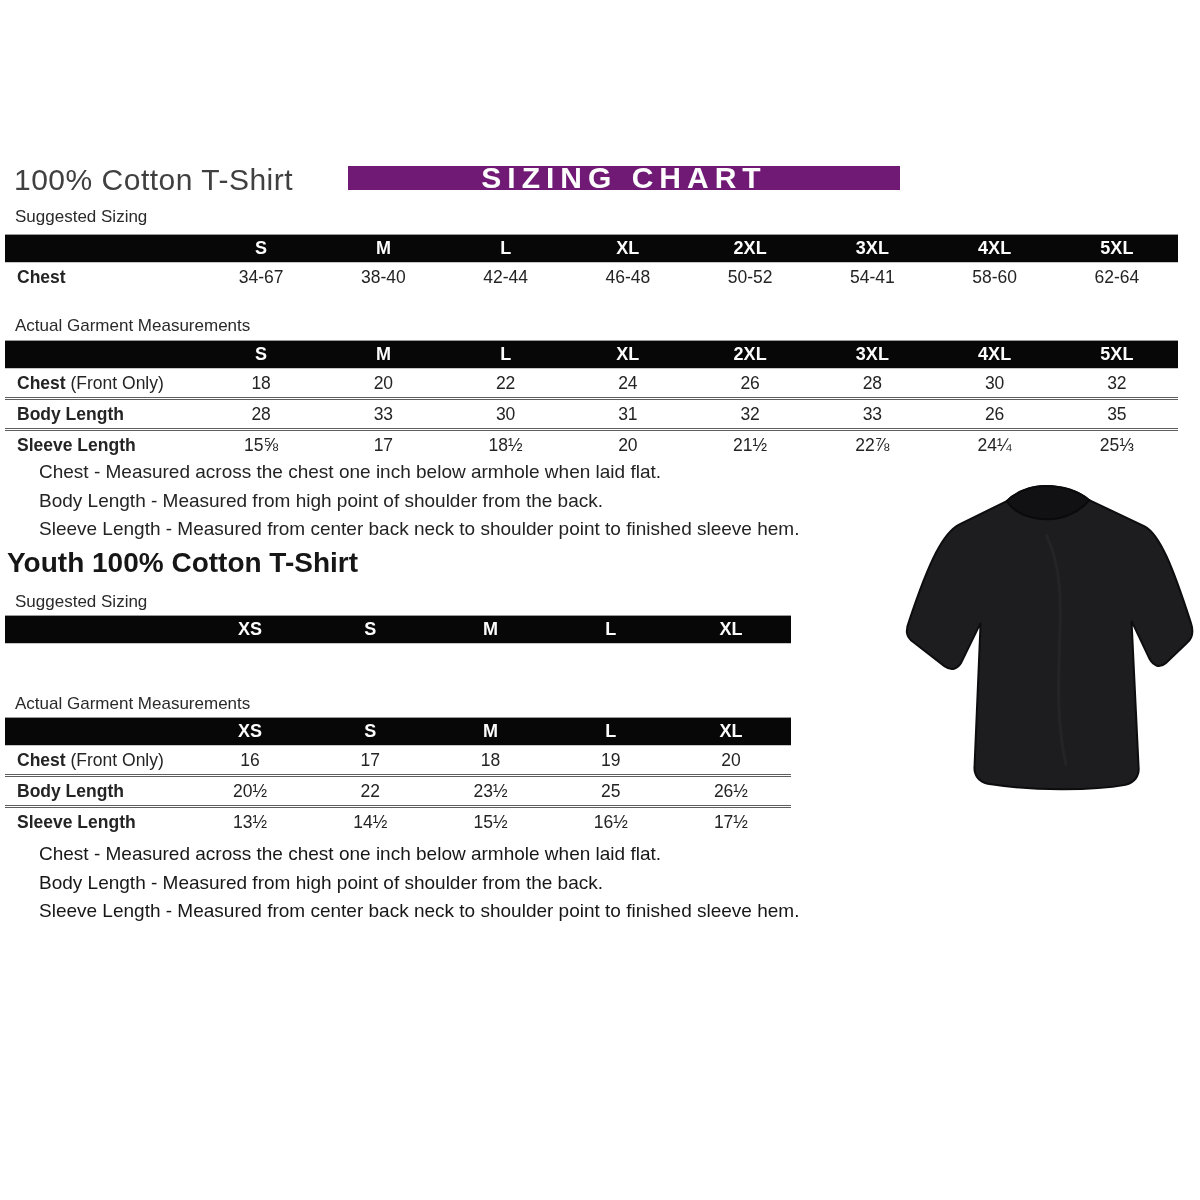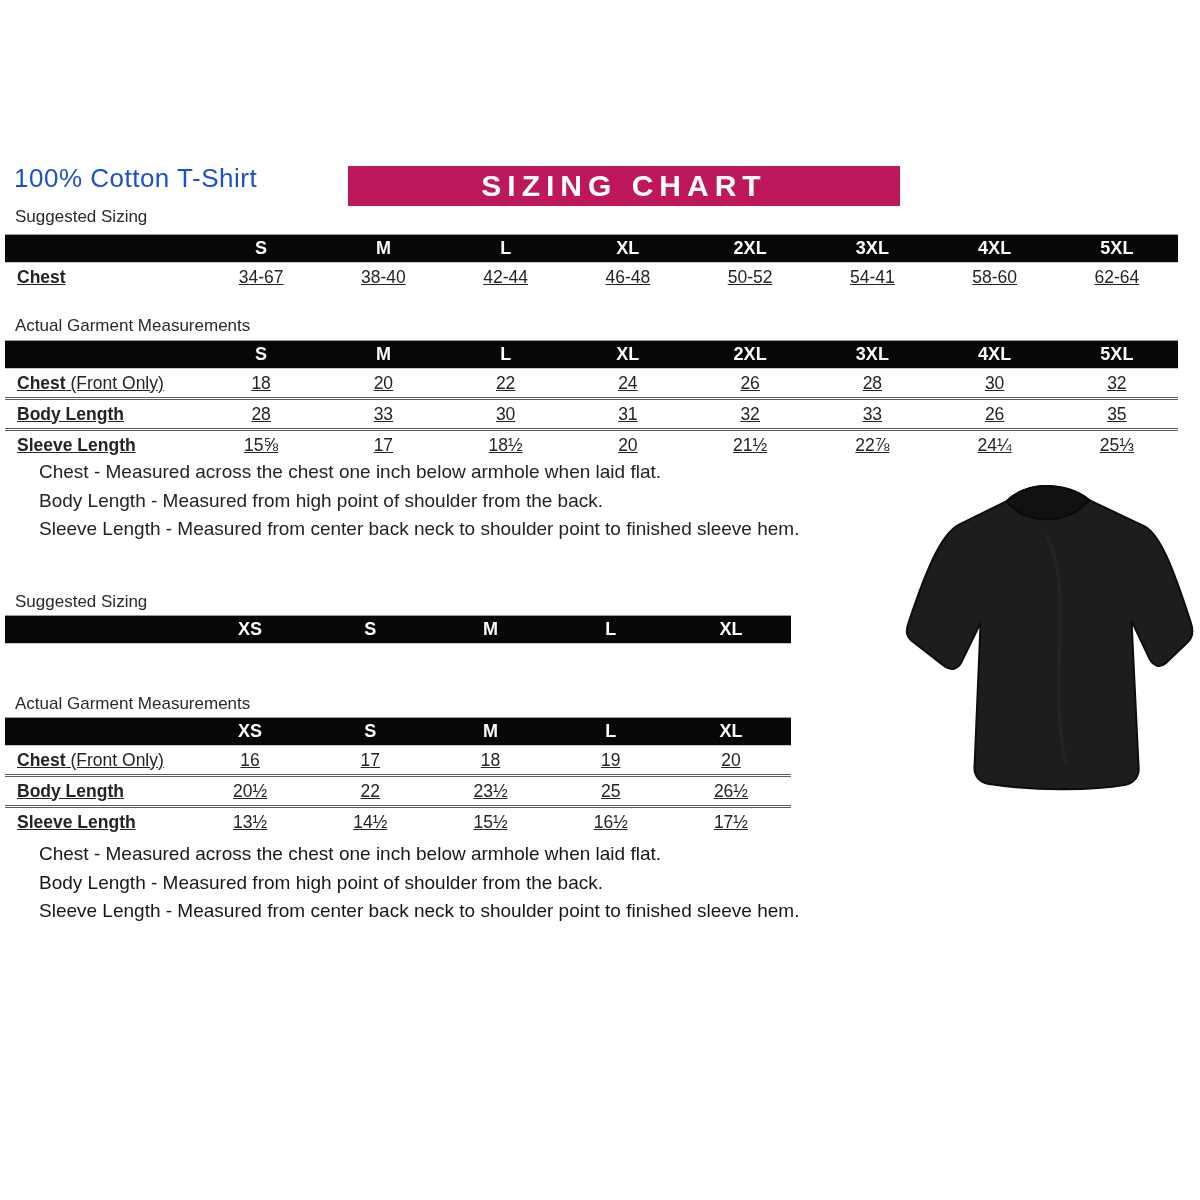--- a/index.html
+++ b/index.html
@@ -1,39 +1,39 @@
 <!DOCTYPE html>
 <html><head>
 <meta charset="utf-8">
 <style>
   html,body{margin:0;padding:0;background:#fff;}
   .canvas{
     position:relative;width:1200px;height:1200px;background:#ffffff;overflow:hidden;
     font-family:"Liberation Sans","DejaVu Sans",sans-serif;color:#1f1f1f;
   }
   .abs{position:absolute;}
-  .main-title{left:14px;top:163px;font-size:26px;color:#1d4ed8;letter-spacing:.5px;}
+  .main-title{left:14px;top:163px;font-size:30px;color:#404040;letter-spacing:.5px;}
   .banner{
-    left:348px;top:166px;width:552px;height:40px;background:#be185d;color:#fdfdfd;
+    left:348px;top:166px;width:552px;height:24px;background:#701a75;color:#fdfdfd;
     display:flex;align-items:center;justify-content:center;
     font-size:30px;font-weight:bold;letter-spacing:6px;
   }
   .section-label{font-size:17px;color:#2a2a2a;margin-left:8px;}
   .youth-title{left:7px;top:547px;font-size:28px;font-weight:bold;color:#161616;}
   .notes{font-size:19px;color:#232323;line-height:28.5px;margin-left:24px;}
   .notes div{white-space:nowrap;}
 
   
   .size-table{left:5px;}
   .size-table .trow{display:flex;align-items:center;}
   .size-table .thead{
     background:#070707;color:#fcfcfc;font-weight:bold;height:27px;font-size:18px;
     border-top:1px solid #9a9a9a;border-bottom:1px solid #c6c6c6;
   }
-  .size-table .tdata{height:28px;font-size:17.5px;color:#242424;text-decoration:underline;}
+  .size-table .tdata{height:28px;font-size:17.5px;color:#242424;}
   .size-table .tdata + .tdata{border-top:3px double #5e5e5e;justify-content:space-between;}
   .size-table .tcell{flex:1;text-align:center;}
   .size-table .tlabel{flex:0 0 var(--labelw);text-align:left;padding-left:12px;box-sizing:border-box;}
   .size-table .tlabel b{font-weight:bold;}
   .adult-w{width:1173px;--labelw:195px;}
   .youth-w{width:786px;--labelw:185px;}
 
   .tshirt-wrap{left:892px;top:474px;width:308px;height:332px;}
 </style>
 </head>
@@ -117,20 +117,21 @@
         <div class="tcell">25⅓</div>
       </div>
     </div>
 
   <div class="abs notes" style="left:15px;top:458px;">
       <div>Chest - Measured across the chest one inch below armhole when laid flat.</div>
       <div>Body Length - Measured from high point of shoulder from the back.</div>
       <div>Sleeve Length - Measured from center back neck to shoulder point to finished sleeve hem.</div>
     </div>
 
+  <div class="abs youth-title">Youth 100% Cotton T-Shirt</div>
 
   <div class="abs section-label" style="left:7px;top:592px;">Suggested Sizing</div>
   <div class="abs size-table youth-w" style="top:615px;">
       <div class="trow thead">
         <div class="tcell tlabel"></div>
         <div class="tcell">XS</div>
         <div class="tcell">S</div>
         <div class="tcell">M</div>
         <div class="tcell">L</div>
         <div class="tcell">XL</div>

